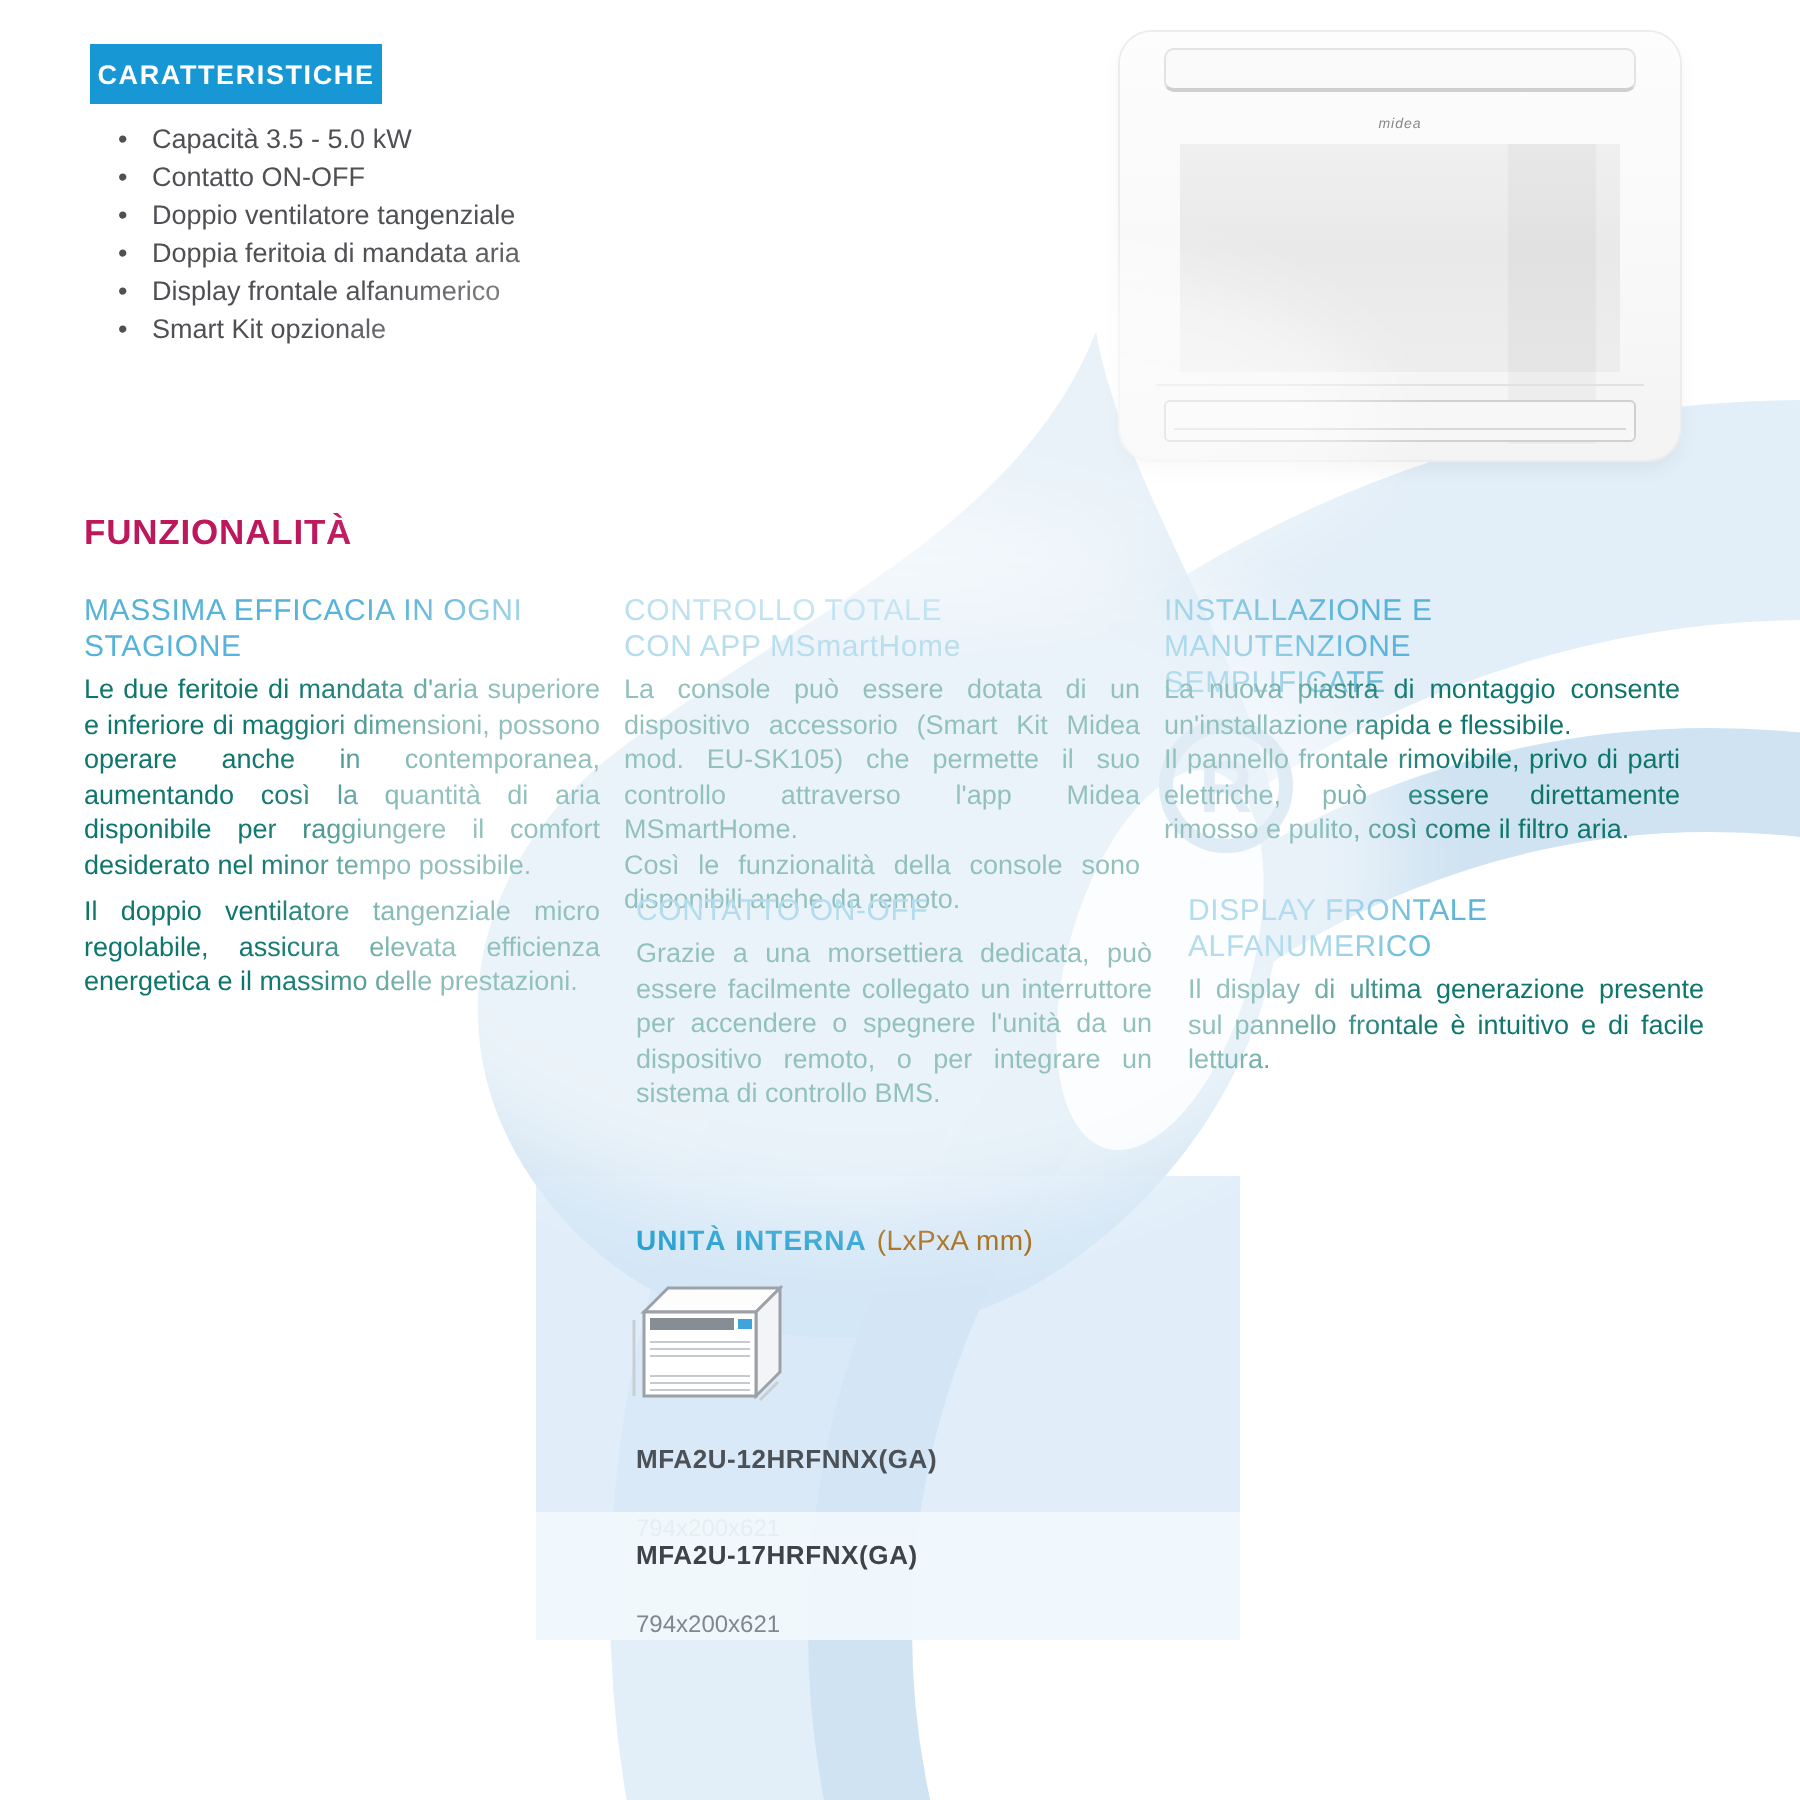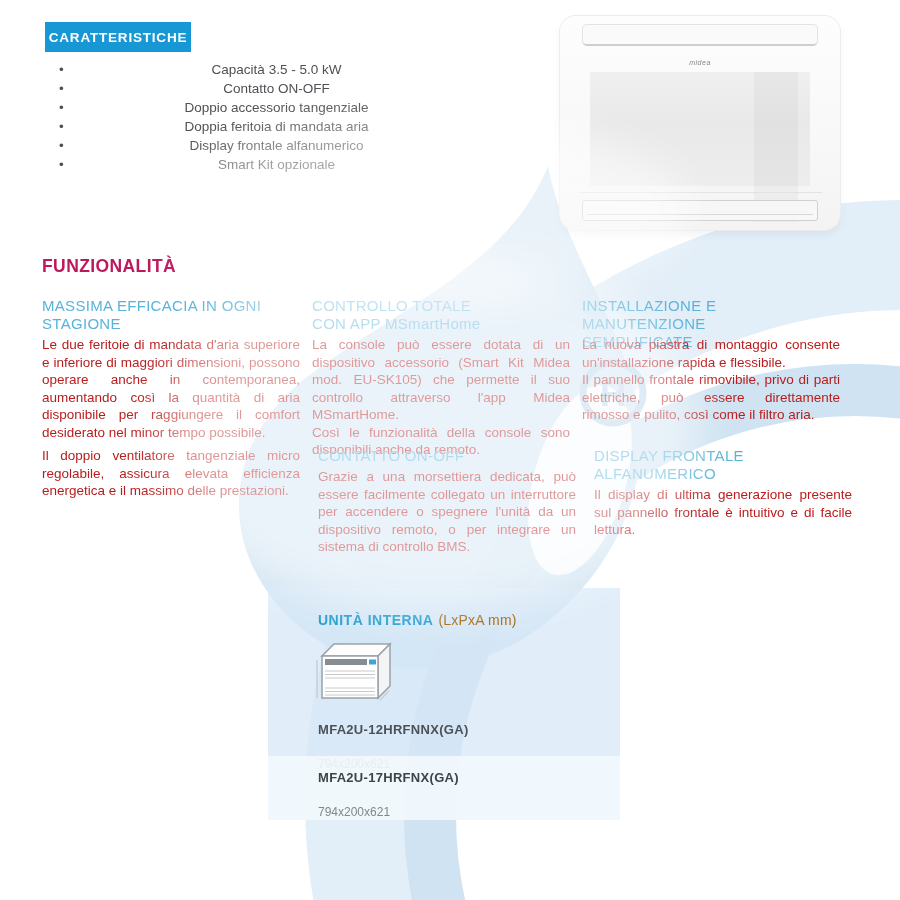--- a/index.html
+++ b/index.html
@@ -28,21 +28,21 @@
   .badge {
     position: absolute; left: 45px; top: 22px; z-index: 2;
     width: 146px; height: 30px; background: #1798d5; color: #ffffff;
     font-size: 13.5px; font-weight: bold; letter-spacing: 0.8px;
     display: flex; align-items: center; justify-content: center;
   }
 
   
   .features {
     position: absolute; left: 57px; top: 60px; z-index: 2;
-    margin: 0; padding: 0; list-style: none; width: 420px; text-align: center;
+    margin: 0; padding: 0; list-style: none; width: 420px;
   }
   .features li {
     position: relative; padding-left: 19px; margin: 0;
     font-size: 13.5px; line-height: 19px; color: #4f5054;
   }
   .features li::before {
     content: "•"; position: absolute; left: 2px; top: 0; color: #4f5054;
   }
 
   
@@ -88,21 +88,21 @@
     display: grid; grid-template-columns: 258px 258px 258px; column-gap: 18px;
   }
   .row1 { top: 297px; gap: 12px; }
   .row2 { top: 447px; }
   .sec h3 {
     margin: 0 0 3px 0; font-size: 15px; font-weight: normal;
     color: #58b3da; letter-spacing: 0.3px; line-height: 18px; white-space: pre-line;
   }
   .row1 .sec h3 { height: 36px; }
   .sec p {
-    margin: 0; font-size: 13.5px; line-height: 17.5px; color: #b91c1c;
+    margin: 0; font-size: 13.5px; line-height: 17.5px; color: #0f766e;
     text-align: justify;
   }
 
   
   .unit-section {
     position: absolute; left: 268px; top: 588px; width: 352px; height: 232px;
     background: rgba(214,232,246,0.72); z-index: 2;
   }
   .unit-title {
     position: absolute; left: 50px; top: 24px;
@@ -138,21 +138,21 @@
       <circle cx="613" cy="393" r="30" fill="none" stroke="#b9d4ea" stroke-width="7"></circle>
       <text x="613" y="406" text-anchor="middle" font-size="37" font-weight="bold" fill="#bcd6ec" font-family="Liberation Sans, sans-serif">R</text>
     </g>
   </svg>
 
   <div class="badge">CARATTERISTICHE</div>
 
   <ul class="features">
     <li>Capacità 3.5 - 5.0 kW</li>
     <li>Contatto ON-OFF</li>
-    <li>Doppio accessorio tangenziale</li>
+    <li>Doppio ventilatore tangenziale</li>
     <li>Doppia feritoia di mandata aria</li>
     <li>Display frontale alfanumerico</li>
     <li>Smart Kit opzionale</li>
   </ul>
 
   <div class="photo">
     <div class="unit-body">
       <div class="unit-top-slot"></div>
       <div class="unit-logo">midea</div>
       <div class="unit-face"></div>

